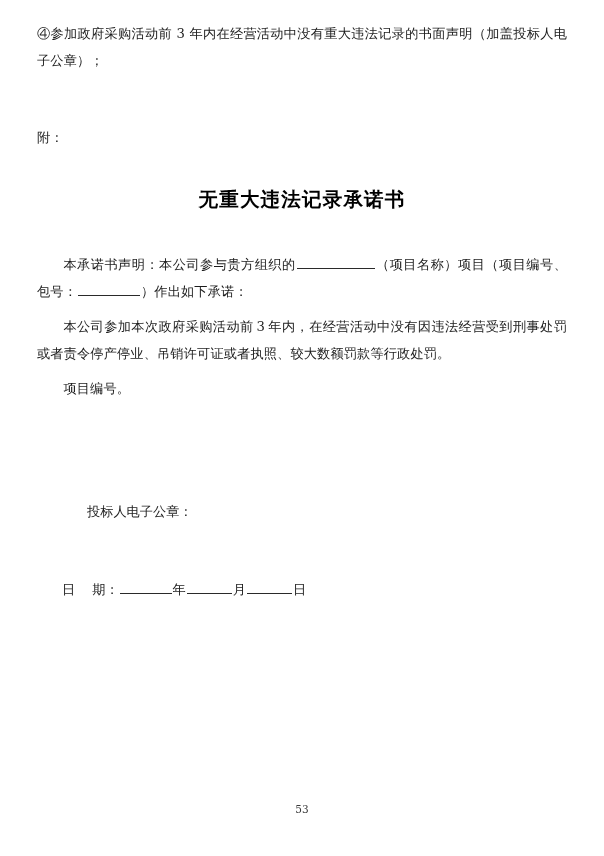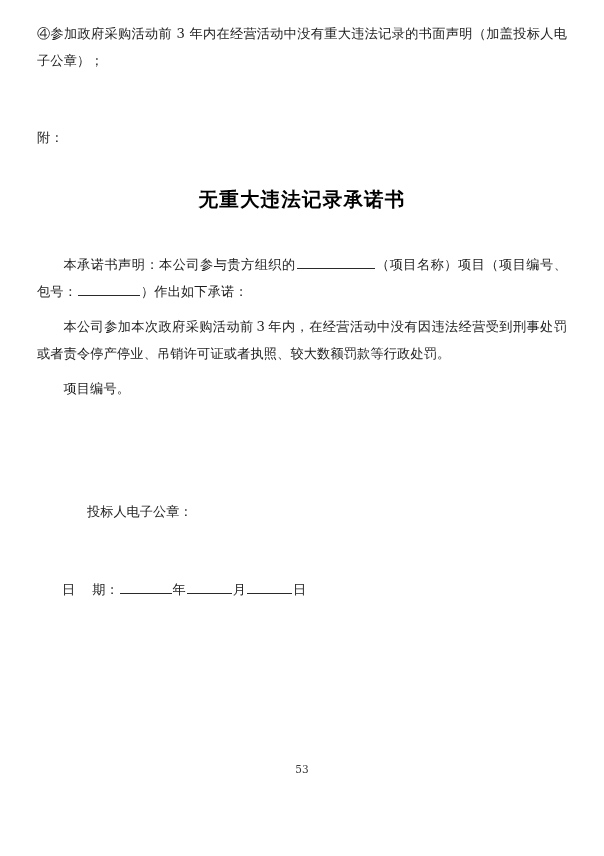--- a/index.html
+++ b/index.html
@@ -117,21 +117,21 @@
   }
 
   .date-gap {
     display: inline-block;
     width: 17px;
   }
 
   .page-number {
     position: absolute;
     left: 0;
-    top: 763px;
+    top: 803px;
     width: 604px;
     text-align: center;
     font-size: 10.5px;
     color: #3a3a3a;
     font-family: "DejaVu Serif", "Liberation Serif", serif;
   }
 </style>
 </head>
 <body>
 

